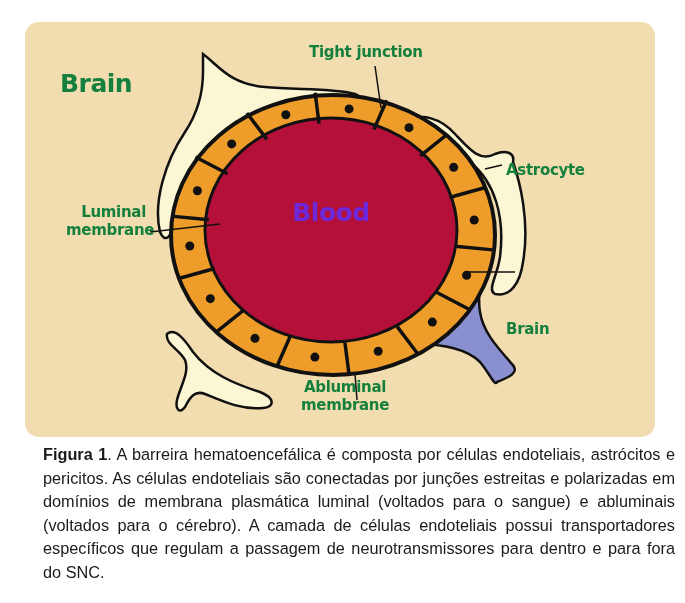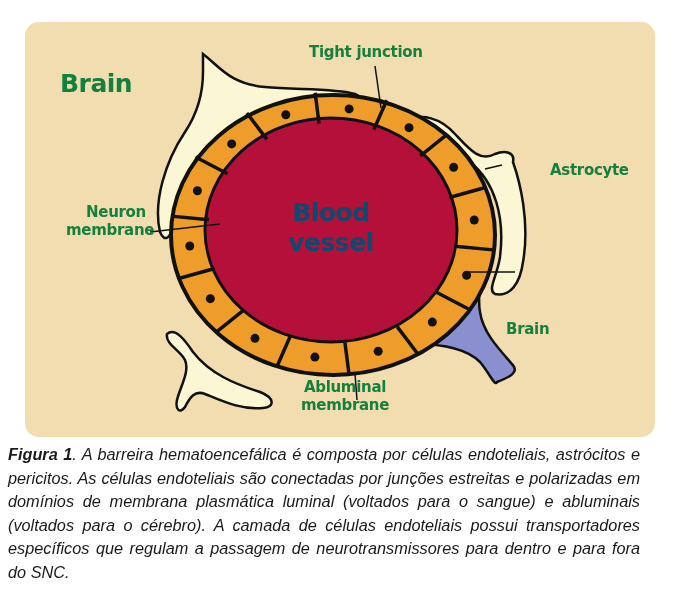--- a/index.html
+++ b/index.html
@@ -9,26 +9,26 @@
       border-radius: 14px; background: #f2ddb0; overflow: hidden;
     }
     .panel svg { position: absolute; left: 0; top: 0; }
     .lbl {
       position: absolute; font-family: "DejaVu Sans", sans-serif; font-weight: bold;
       color: #15803d; font-size: 15px; line-height: 18px; letter-spacing: -0.3px;
     }
     .brain { font-size: 25px; line-height: 28px; letter-spacing: -0.5px; }
     .vessel {
       position: absolute; font-family: "DejaVu Sans", sans-serif; font-weight: bold;
-      color: #0c4a6e; font-size: 25px; line-height: 30px; text-align: center; letter-spacing: -0.5px;
+      color: #6d28d9; font-size: 25px; line-height: 30px; text-align: center; letter-spacing: -0.5px;
     }
     .caption {
-      position: absolute; left: 8px; top: 443px; width: 632px;
+      position: absolute; left: 43px; top: 443px; width: 632px;
       font-family: "Liberation Sans", sans-serif; font-size: 16.3px; line-height: 23.6px;
-      color: #1a1a1a; text-align: justify; font-style: italic;
+      color: #1a1a1a; text-align: justify;
     }
     .caption .lead { font-weight: bold; }
   </style>
 </head>
 <body>
 
 <div class="panel">
   <svg width="630" height="415" viewBox="0 0 630 415">
 
     <path class="astro" d="M178 32 C195 45 205 62 240 65 C270 68 310 66 330 72 C340 76 335 82 320 84 C270 88 230 92 200 110
@@ -85,30 +85,29 @@
 
     <line x1="350" y1="44" x2="356" y2="86" stroke="#111" stroke-width="1.5"></line>
     <line x1="460" y1="147" x2="477" y2="143" stroke="#111" stroke-width="1.5"></line>
     <line x1="125" y1="210" x2="195" y2="202" stroke="#111" stroke-width="1.5"></line>
     <line x1="440" y1="250" x2="490" y2="250" stroke="#111" stroke-width="1.5"></line>
     <line x1="330" y1="352" x2="332" y2="378" stroke="#111" stroke-width="1.5"></line>
   </svg>
 
   <div class="lbl brain" style="left:35px;top:48px;">Brain</div>
   <div class="lbl" style="left:284px;top:21px;">Tight junction</div>
-  <div class="lbl" style="left:481px;top:139px;margin-left:44px;">Astrocyte</div>
+  <div class="lbl" style="left:481px;top:139px;">Astrocyte</div>
   <div class="lbl" style="left:41px;top:181px;text-align:right;width:80px;">
-    <div>Neuron</div>
+    <div>Luminal</div>
     <div>membrane</div>
   </div>
   <div class="lbl" style="left:493px;top:212px;">
   </div>
   <div class="vessel" style="left:236px;top:176px;width:140px;">
     <div>Blood</div>
-    <div>vessel</div>
   </div>
   <div class="lbl" style="left:481px;top:298px;">Brain</div>
   <div class="lbl" style="left:270px;top:356px;text-align:center;width:100px;">
     <div>Abluminal</div>
     <div>membrane</div>
   </div>
 </div>
 
 <div class="caption"><span class="lead">Figura 1</span><span>. A barreira hematoencefálica é composta por células endoteliais, astrócitos e pericitos. As células endoteliais são conectadas por junções estreitas e polarizadas em domínios de membrana plasmática luminal (voltados para o sangue) e abluminais (voltados para o cérebro). A camada de células endoteliais possui transportadores específicos que regulam a passagem de neurotransmissores para dentro e para fora do SNC.</span></div>
 

